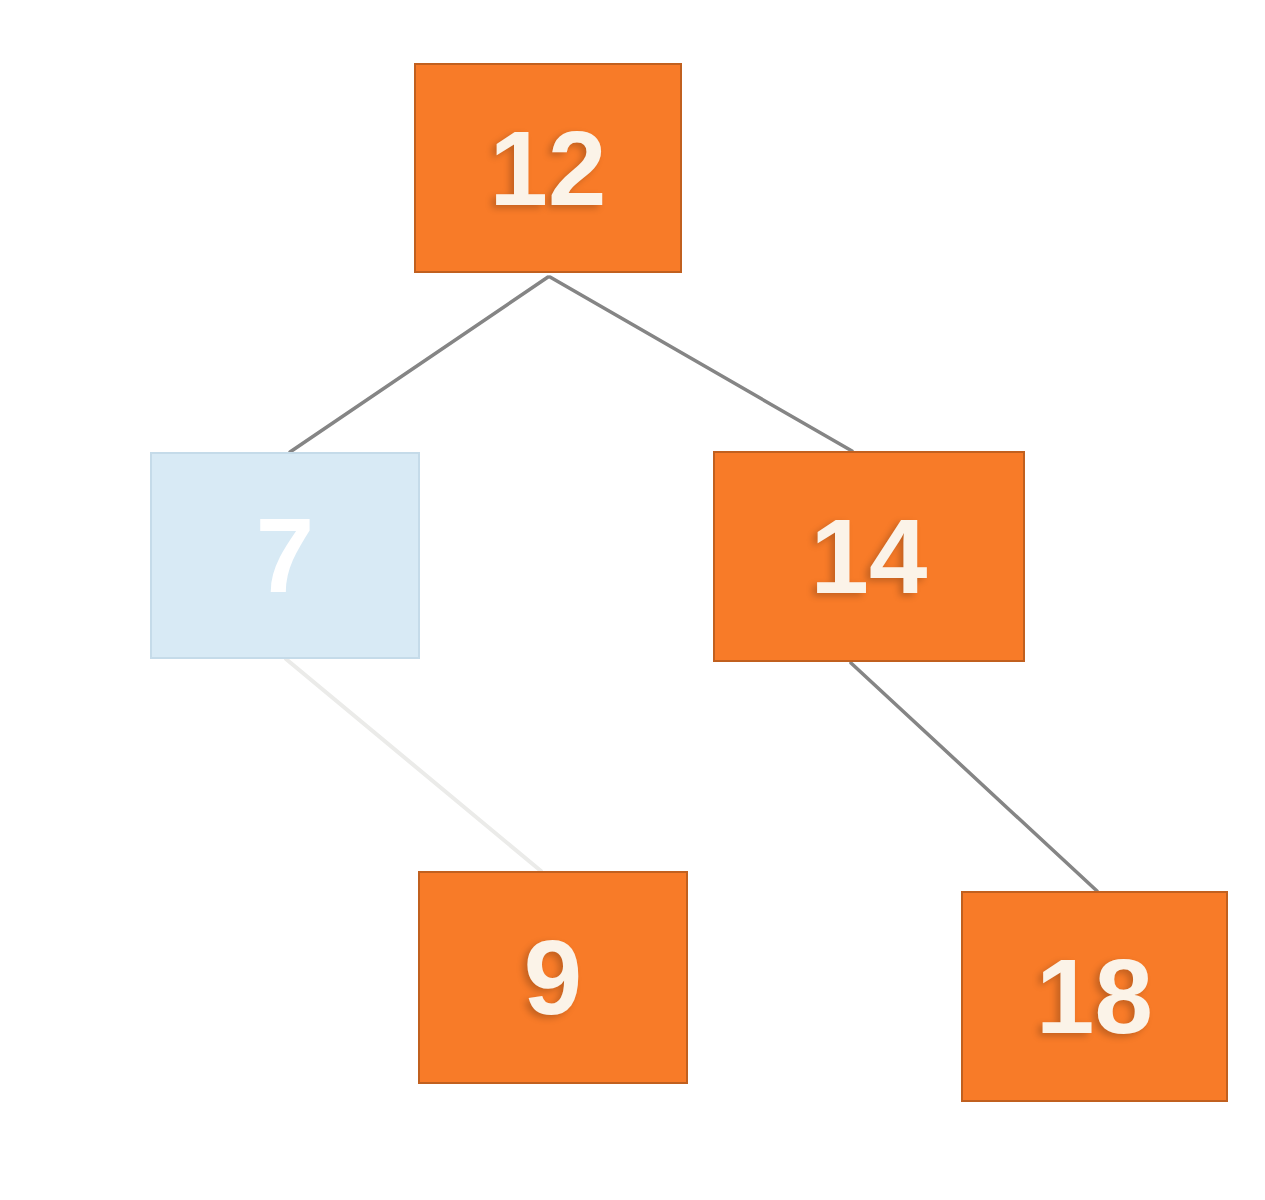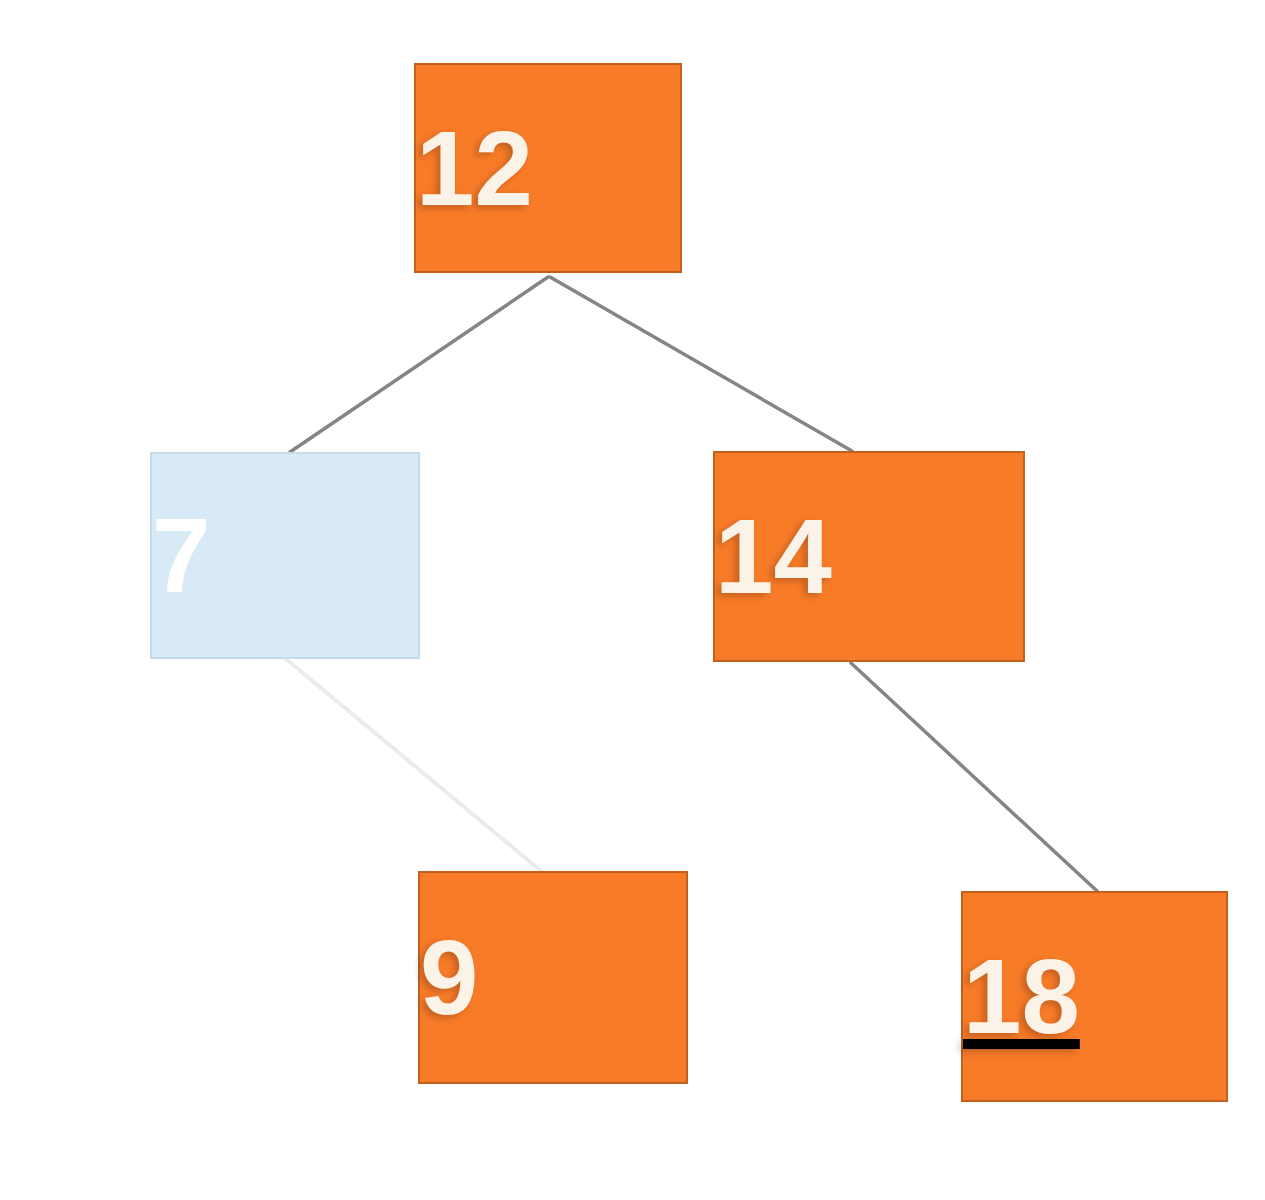--- a/index.html
+++ b/index.html
@@ -28,20 +28,21 @@
     stroke-linecap: round;
   }
   .edge.faded {
     stroke: var(--faded-edge-stroke, #EBEBE9);
     stroke-width: 4;
   }
   .node {
     position: absolute;
     display: flex;
     align-items: center;
+    justify-content: center;
     background: var(--node-fill, #F87B28);
     border: 2px solid rgba(0, 0, 0, 0.22);
     box-sizing: border-box;
   }
   .node .value {
     color: var(--node-text, #FBF3E8);
     font-size: 105px;
     font-weight: bold;
     line-height: 1;
     text-shadow: -4px 3px 7px rgba(0, 0, 0, 0.22);
@@ -52,21 +53,21 @@
   }
   .node.faded .value {
     color: var(--faded-node-text, #FFFFFF);
     text-shadow: none;
   }
   
   .node-12 { left: 414px; top: 63px;  width: 268px; height: 210px; }
   .node-7  { left: 150px; top: 452px; width: 270px; height: 207px; }
   .node-14 { left: 713px; top: 451px; width: 312px; height: 211px; }
   .node-9  { left: 418px; top: 871px; width: 270px; height: 213px; }
-  .node-18 { left: 961px; top: 891px; width: 267px; height: 211px; text-decoration: underline; }
+  .node-18 { left: 961px; top: 891px; width: 267px; height: 211px; }
 </style>
 </head>
 <body>
 
 <div class="stage">
 
   <svg class="edges-layer" viewBox="0 0 1265 1200" aria-hidden="true">
     <line class="edge" x1="548" y1="277" x2="290" y2="452"></line>
     <line class="edge" x1="550" y1="277" x2="852" y2="451"></line>
     <line class="edge faded" x1="286" y1="659" x2="541" y2="871"></line>

